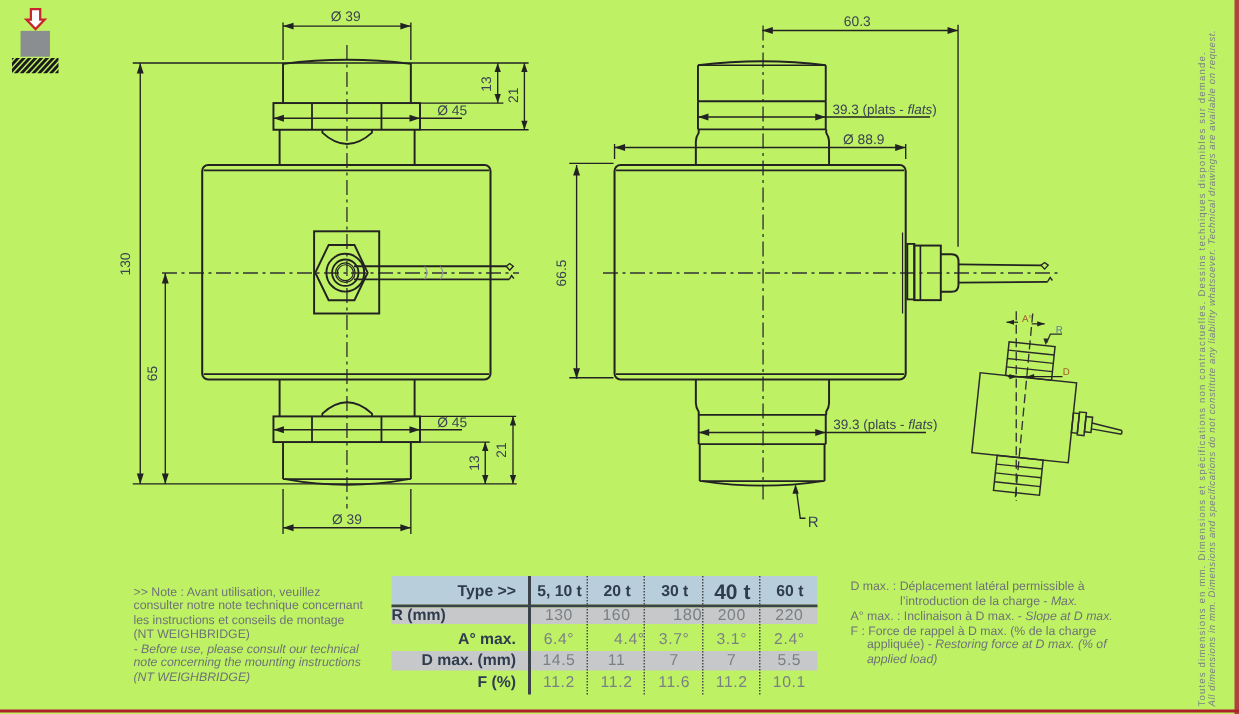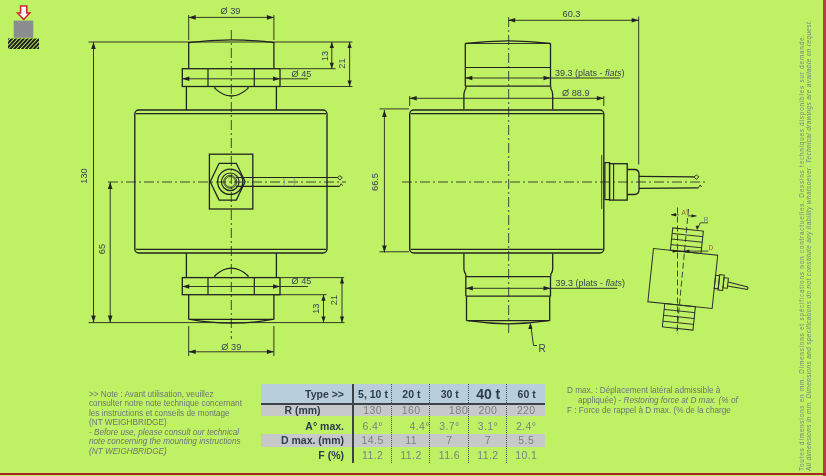--- a/index.html
+++ b/index.html
@@ -363,21 +363,21 @@
   <div style="position:absolute;left:168.1px;top:0;width:0;height:79.7px;border-left:1px dotted #4a4a4a;"></div>
   <div style="position:absolute;left:206.5px;top:0;width:0;height:79.7px;border-left:1px dotted #4a4a4a;"></div>
   <div style="position:absolute;left:244.9px;top:0;width:0;height:79.7px;border-left:1px dotted #4a4a4a;"></div>
 
   <div style="position:absolute;left:0;top:5.6px;width:83px;text-align:right;font-size:10.5px;font-weight:bold;color:#2e3c4e;line-height:11px;">Type &gt;&gt;</div>
   <div style="position:absolute;left:93.5px;top:5.4px;width:37px;text-align:center;font-size:10.5px;font-weight:bold;color:#2e3c4e;line-height:11px;">5, 10 t</div>
   <div style="position:absolute;left:131.9px;top:5.4px;width:37px;text-align:center;font-size:10.5px;font-weight:bold;color:#2e3c4e;line-height:11px;">20 t</div>
   <div style="position:absolute;left:170.3px;top:5.4px;width:37px;text-align:center;font-size:10.5px;font-weight:bold;color:#2e3c4e;line-height:11px;">30 t</div>
   <div style="position:absolute;left:208.7px;top:5.4px;width:37px;text-align:center;font-size:14px;font-weight:bold;color:#2e3c4e;line-height:11px;">40 t</div>
   <div style="position:absolute;left:247.1px;top:5.4px;width:37px;text-align:center;font-size:10.5px;font-weight:bold;color:#2e3c4e;line-height:11px;">60 t</div>
-  <div style="position:absolute;left:0;top:21.6px;width:83px;text-align:center;font-size:10.5px;font-weight:bold;color:#2e3c4e;line-height:11px;">R (mm)</div>
+  <div style="position:absolute;left:0;top:21.6px;width:83px;text-align:left;font-size:10.5px;font-weight:bold;color:#2e3c4e;line-height:11px;">R (mm)</div>
   <div style="position:absolute;left:92.9px;top:21.4px;width:37.5px;text-align:center;font-size:10.5px;letter-spacing:0.4px;color:#7b8084;line-height:11px;">130</div>
   <div style="position:absolute;left:131.3px;top:21.4px;width:37.5px;text-align:center;font-size:10.5px;letter-spacing:0.4px;color:#7b8084;line-height:11px;">160</div>
   <div style="position:absolute;left:169.7px;top:21.4px;width:37.5px;text-align:right;font-size:11px;letter-spacing:0.4px;color:#7b8084;line-height:11px;">180</div>
   <div style="position:absolute;left:208.1px;top:21.4px;width:37.5px;text-align:center;font-size:10.5px;letter-spacing:0.4px;color:#7b8084;line-height:11px;">200</div>
   <div style="position:absolute;left:246.5px;top:21.4px;width:37.5px;text-align:center;font-size:10.5px;letter-spacing:0.4px;color:#7b8084;line-height:11px;">220</div>
   <div style="position:absolute;left:0;top:37.1px;width:83px;text-align:right;font-size:10.5px;font-weight:bold;color:#2e3c4e;line-height:11px;">A° max.</div>
   <div style="position:absolute;left:92.9px;top:37.0px;width:37.5px;text-align:center;font-size:10.5px;letter-spacing:0.4px;color:#7b8084;line-height:11px;">6.4°</div>
   <div style="position:absolute;left:131.3px;top:37.0px;width:37.5px;text-align:right;font-size:10.5px;letter-spacing:0.4px;color:#7b8084;line-height:11px;">4.4°</div>
   <div style="position:absolute;left:169.7px;top:37.0px;width:37.5px;text-align:center;font-size:10.5px;letter-spacing:0.4px;color:#7b8084;line-height:11px;">3.7°</div>
   <div style="position:absolute;left:208.1px;top:37.0px;width:37.5px;text-align:center;font-size:10.5px;letter-spacing:0.4px;color:#7b8084;line-height:11px;">3.1°</div>
@@ -400,23 +400,26 @@
 &gt;&gt; Note : Avant utilisation, veuillez<br>
 consulter notre note technique concernant<br>
 les instructions et conseils de montage<br>
 (NT WEIGHBRIDGE)<br>
 <i>- Before use, please consult our technical<br>
 note concerning the mounting instructions<br>
 (NT WEIGHBRIDGE)</i>
 </div>
 
 <div style="position:absolute;left:567px;top:386px;width:230px;font-family:'Liberation Sans',sans-serif;font-size:8.2px;line-height:9.85px;color:#6e7377;">
-<div>D max. : Déplacement latéral admissible à</div>
+<div>D max. : Déplacement latéral permissible à</div>
+<div style="margin-left:33px;">l’introduction de la charge - <i>Max.</i></div>
+<div>A° max. : Inclinaison à D max. - <i>Slope at D max.</i></div>
+<div>F : Force de rappel à D max. (% de la charge</div>
 <div style="margin-left:11px;">appliquée) - <i>Restoring force at D max. (% of</i></div>
-<div>F : Force de rappel à D max. (% de la charge</div>
+<div style="margin-left:11px;"><i>applied load)</i></div>
 </div>
 
 <div style="position:absolute;left:797.5px;top:471px;width:455px;transform-origin:0 0;transform:rotate(-90deg);font-family:'Liberation Sans',sans-serif;font-size:6.4px;letter-spacing:0.78px;color:#7a7f83;white-space:nowrap;">Toutes dimensions en mm. Dimensions et spécifications non contractuelles. Dessins techniques disponibles sur demande.</div>
 
 <div style="position:absolute;left:805px;top:471px;width:455px;transform-origin:0 0;transform:rotate(-90deg);font-family:'Liberation Sans',sans-serif;font-size:6.4px;letter-spacing:0.4px;font-style:italic;color:#7a7f83;white-space:nowrap;">All dimensions in mm. Dimensions and specifications do not constitute any liability whatsoever. Technical drawings are available on request.</div>
 
 <div style="position:absolute;left:822.8px;top:0;width:3.2px;height:476px;background:#b04240;"></div>
 
 <div style="position:absolute;left:0;top:472.6px;width:826px;height:2.9px;background:#ad2129;"></div>
 

